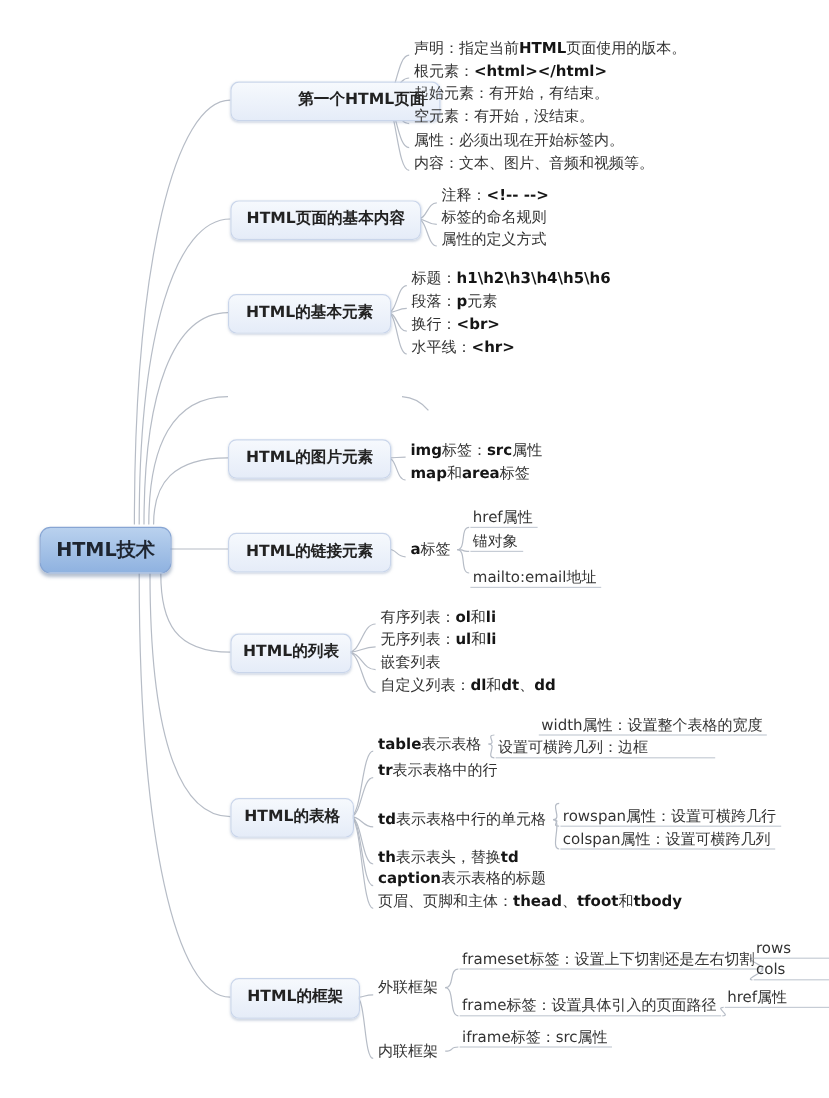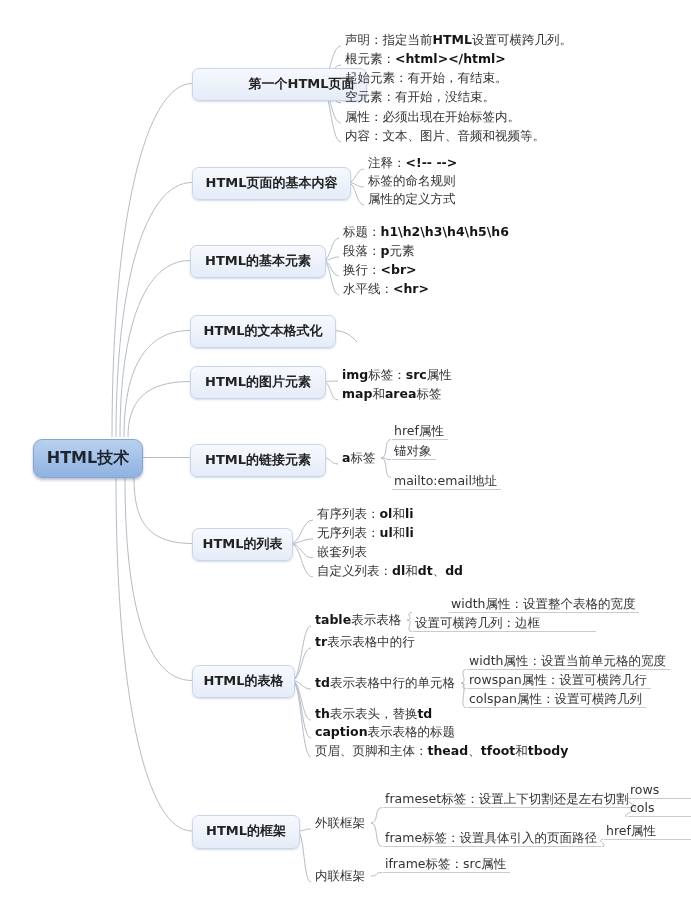--- a/index.html
+++ b/index.html
@@ -83,56 +83,54 @@
       <path d="M634,807.5 C642,807.5 619,798.5 627,798.5" fill="none" stroke-width="1" style="stroke: var(--line);"></path>
       <path d="M634,807.5 C642,807.5 619,816.5 627,816.5" fill="none" stroke-width="1" style="stroke: var(--line);"></path>
       <path d="M371,823 C379,823 374,846.5 382,846.5" fill="none" stroke-width="1" style="stroke: var(--line);"></path>
       <path d="M602,846.5 C610,846.5 595,839.5 603,839.5" fill="none" stroke-width="1" style="stroke: var(--line);"></path>
       <path d="M297,831 C305,831 303,882 311,882" fill="none" stroke-width="1" style="stroke: var(--line);"></path>
       <path d="M371,876 C379,876 374,872.5 382,872.5" fill="none" stroke-width="1" style="stroke: var(--line);"></path>
       <path d="M335,330.5 C345,331 352,336 357,342" fill="none" stroke-width="1" style="stroke: var(--line);"></path>
     </svg>
 <div class="node box root" style="left: 33px; top: 439px; width: 108px; height: 37px; line-height: 35px; text-align: center;">HTML技术</div>
     <div class="node box" style="left: 192px; top: 68px; width: 129px; height: 31px; line-height: 29px; padding-left: 44px;">第一个HTML页面</div>
-    <div class="node leaf" style="left: 343px; top: 32px;"><span>声明：指定当前</span><b>HTML</b><span>设置可横跨几列。</span></div>
+    <div class="node leaf" style="left: 343px; top: 32px;"><span>声明：指定当前</span><b>HTML</b><span>页面使用的版本。</span></div>
     <div class="node leaf" style="left: 343px; top: 51px;"><span>根元素：</span><b>&lt;html&gt;&lt;/html&gt;</b></div>
     <div class="node leaf" style="left: 343px; top: 70px;">起始元素：有开始，有结束。</div>
     <div class="node leaf" style="left: 343px; top: 89px;">空元素：有开始，没结束。</div>
     <div class="node leaf" style="left: 343px; top: 109px;">属性：必须出现在开始标签内。</div>
     <div class="node leaf" style="left: 343px; top: 128px;">内容：文本、图片、音频和视频等。</div>
     <div class="node box" style="left: 192px; top: 167px; width: 157px; height: 31px; line-height: 29px;">HTML页面的基本内容</div>
     <div class="node leaf" style="left: 366px; top: 155px;"><span>注释：</span><b>&lt;!-- --&gt;</b></div>
     <div class="node leaf" style="left: 366px; top: 173px;">标签的命名规则</div>
     <div class="node leaf" style="left: 366px; top: 191px;">属性的定义方式</div>
     <div class="node box" style="left: 190px; top: 245px; width: 134px; height: 31px; line-height: 29px;">HTML的基本元素</div>
     <div class="node leaf" style="left: 341px; top: 224px;"><span>标题：</span><b>h1\h2\h3\h4\h5\h6</b></div>
     <div class="node leaf" style="left: 341px; top: 243px;"><span>段落：</span><b>p</b><span>元素</span></div>
     <div class="node leaf" style="left: 341px; top: 262px;"><span>换行：</span><b>&lt;br&gt;</b></div>
     <div class="node leaf" style="left: 341px; top: 281px;"><span>水平线：</span><b>&lt;hr&gt;</b></div>
-    <div class="node box" style="left: 190px; top: 315px; width: 144px; height: 31px; line-height: 29px;">HTML的文本格式化</div>
     <div class="node box" style="left: 190px; top: 366px; width: 134px; height: 31px; line-height: 29px;">HTML的图片元素</div>
     <div class="node leaf" style="left: 340px; top: 367px;"><b>img</b><span>标签：</span><b>src</b><span>属性</span></div>
     <div class="node leaf" style="left: 340px; top: 386px;"><b>map</b><span>和</span><b>area</b><span>标签</span></div>
     <div class="node box" style="left: 190px; top: 444px; width: 134px; height: 31px; line-height: 29px;">HTML的链接元素</div>
     <div class="node leaf" style="left: 340px; top: 450px;"><b>a</b><span>标签</span></div>
     <div class="node leaf u" style="left: 392px; top: 423px;">href属性</div>
     <div class="node leaf u" style="left: 392px; top: 443px;">锚对象</div>
     <div class="node leaf u" style="left: 392px; top: 461px; margin-top: 12px;">mailto:email地址</div>
     <div class="node box" style="left: 192px; top: 528px; width: 99px; height: 31px; line-height: 29px;">HTML的列表</div>
     <div class="node leaf" style="left: 315px; top: 506px;"><span>有序列表：</span><b>ol</b><span>和</span><b>li</b></div>
     <div class="node leaf" style="left: 315px; top: 525px;"><span>无序列表：</span><b>ul</b><span>和</span><b>li</b></div>
     <div class="node leaf" style="left: 315px; top: 544px;">嵌套列表</div>
     <div class="node leaf" style="left: 315px; top: 563px;"><span>自定义列表：</span><b>dl</b><span>和</span><b>dt</b><span>、</span><b>dd</b></div>
     <div class="node box" style="left: 192px; top: 665px; width: 101px; height: 31px; line-height: 29px;">HTML的表格</div>
     <div class="node leaf" style="left: 313px; top: 612px;"><b>table</b><span>表示表格</span></div>
     <div class="node leaf u" style="left: 413px; top: 596px; margin-left: 36px;">width属性：设置整个表格的宽度</div>
     <div class="node leaf u" style="left: 413px; top: 615px; min-width: 177px;">设置可横跨几列：边框</div>
     <div class="node leaf" style="left: 313px; top: 634px;"><b>tr</b><span>表示表格中的行</span></div>
     <div class="node leaf" style="left: 313px; top: 675px;"><b>td</b><span>表示表格中行的单元格</span></div>
-    <div class="node leaf u" style="left: 467px; top: 653px;">width属性：设置当前单元格的宽度</div>
     <div class="node leaf u" style="left: 467px; top: 672px;">rowspan属性：设置可横跨几行</div>
     <div class="node leaf u" style="left: 467px; top: 691px;">colspan属性：设置可横跨几列</div>
     <div class="node leaf" style="left: 313px; top: 706px;"><b>th</b><span>表示表头，替换</span><b>td</b></div>
     <div class="node leaf" style="left: 313px; top: 724px;"><b>caption</b><span>表示表格的标题</span></div>
     <div class="node leaf" style="left: 313px; top: 743px;"><span>页眉、页脚和主体：</span><b>thead</b><span>、</span><b>tfoot</b><span>和</span><b>tbody</b></div>
     <div class="node box" style="left: 192px; top: 815px; width: 106px; height: 32px; line-height: 30px;">HTML的框架</div>
     <div class="node leaf" style="left: 313px; top: 815px;">外联框架</div>
     <div class="node leaf u" style="left: 383px; top: 791px;">frameset标签：设置上下切割还是左右切割</div>
     <div class="node leaf u" style="left: 628px; top: 782px; min-width: 60px;">rows</div>
     <div class="node leaf u" style="left: 628px; top: 800px; min-width: 60px;">cols</div>

